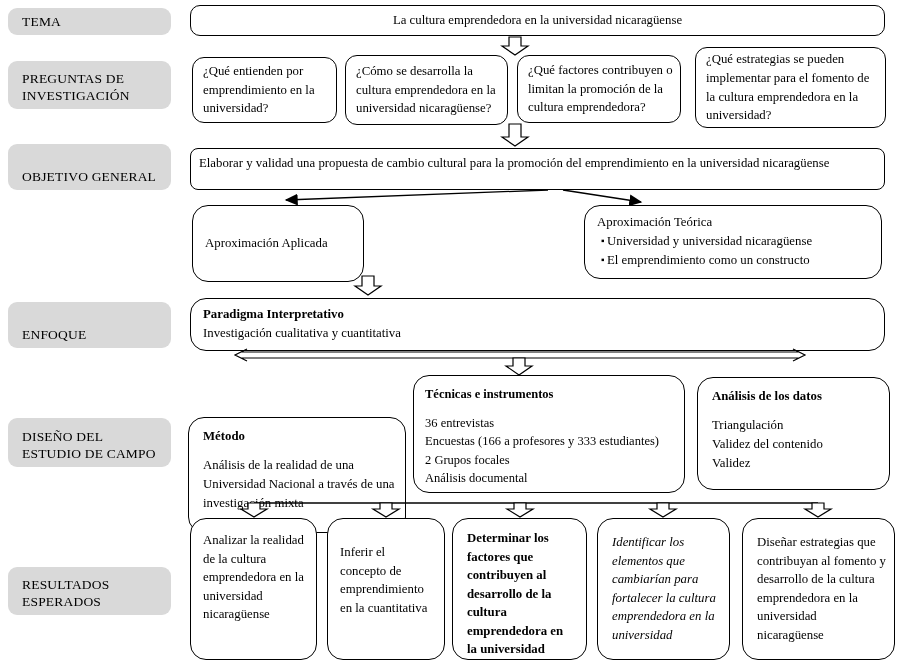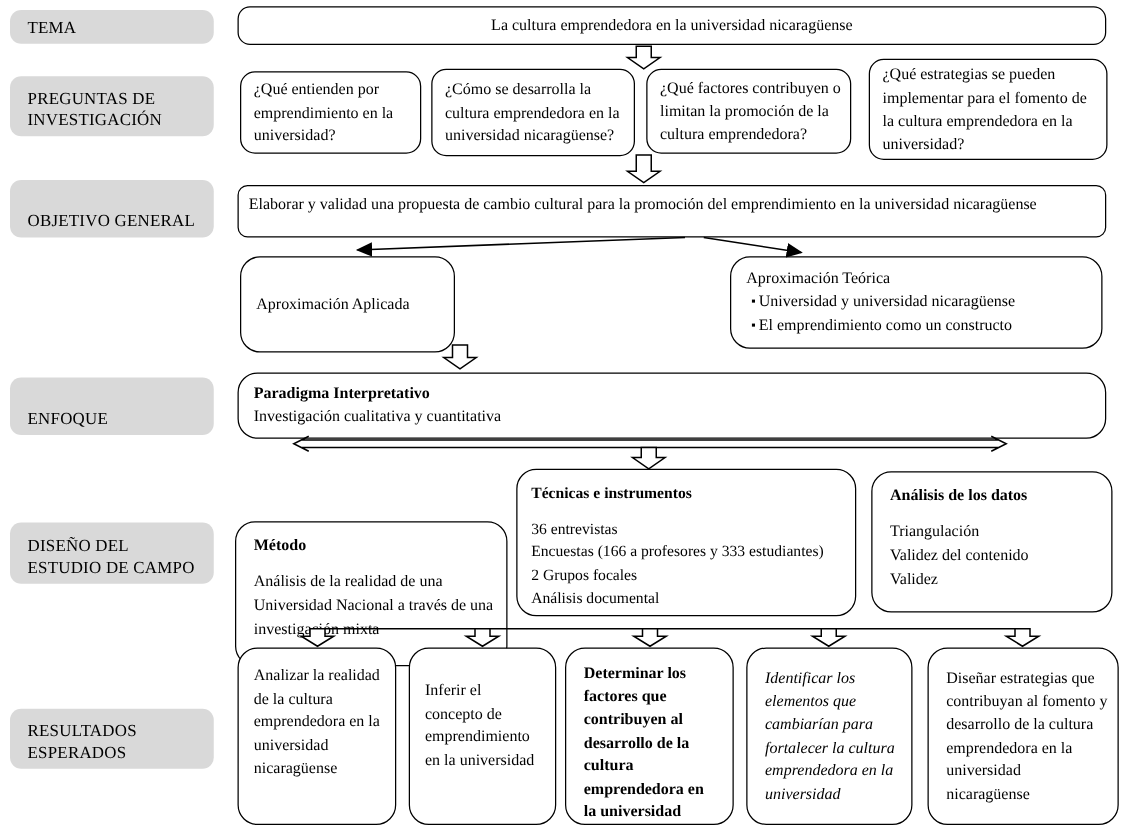--- a/index.html
+++ b/index.html
@@ -94,21 +94,21 @@
     <div>Análisis documental</div>
   </div>
   <div class="box r16" style="left:697px;top:377px;width:193px;height:113px;padding:9px 8px 6px 14px;">
     <div class="bold">Análisis de los datos</div>
     <div class="mt">Triangulación</div>
     <div>Validez del contenido</div>
     <div>Validez</div>
   </div>
 
   <div class="box r16" style="left:190px;top:518px;width:127px;height:142px;padding:12px 10px 4px 12px;line-height:1.45;">Analizar la realidad de la cultura emprendedora en la universidad nicaragüense</div>
-  <div class="box r16" style="left:327px;top:518px;width:118px;height:142px;padding:24px 10px 4px 12px;line-height:1.45;">Inferir el concepto de emprendimiento en la universidad</div>
+  <div class="box r16" style="left:327px;top:518px;width:118px;height:142px;padding:24px 10px 4px 12px;line-height:1.45;">Inferir el concepto de emprendimiento en la cuantitativa</div>
   <div class="box r16" style="left:452px;top:518px;width:135px;height:142px;padding:10px 10px 4px 14px;line-height:1.45;font-weight:bold;">Determinar los factores que contribuyen al desarrollo de la cultura emprendedora en la universidad</div>
   <div class="box r16" style="left:597px;top:518px;width:133px;height:142px;padding:14px 10px 4px 14px;line-height:1.45;font-style:italic;">Identificar los elementos que cambiarían para fortalecer la cultura emprendedora en la universidad</div>
   <div class="box r16" style="left:742px;top:518px;width:153px;height:142px;padding:14px 8px 4px 14px;line-height:1.45;">Diseñar estrategias que contribuyan al fomento y desarrollo de la cultura emprendedora en la universidad nicaragüense</div>
 
   <svg class="overlay" width="904" height="666" viewBox="0 0 904 666">
     <defs>
       <marker id="ah" markerWidth="11" markerHeight="9" refX="9" refY="4.5" orient="auto">
         <path d="M0,0 L10,4.5 L0,9 Z" fill="#000"></path>
       </marker>
     </defs>

